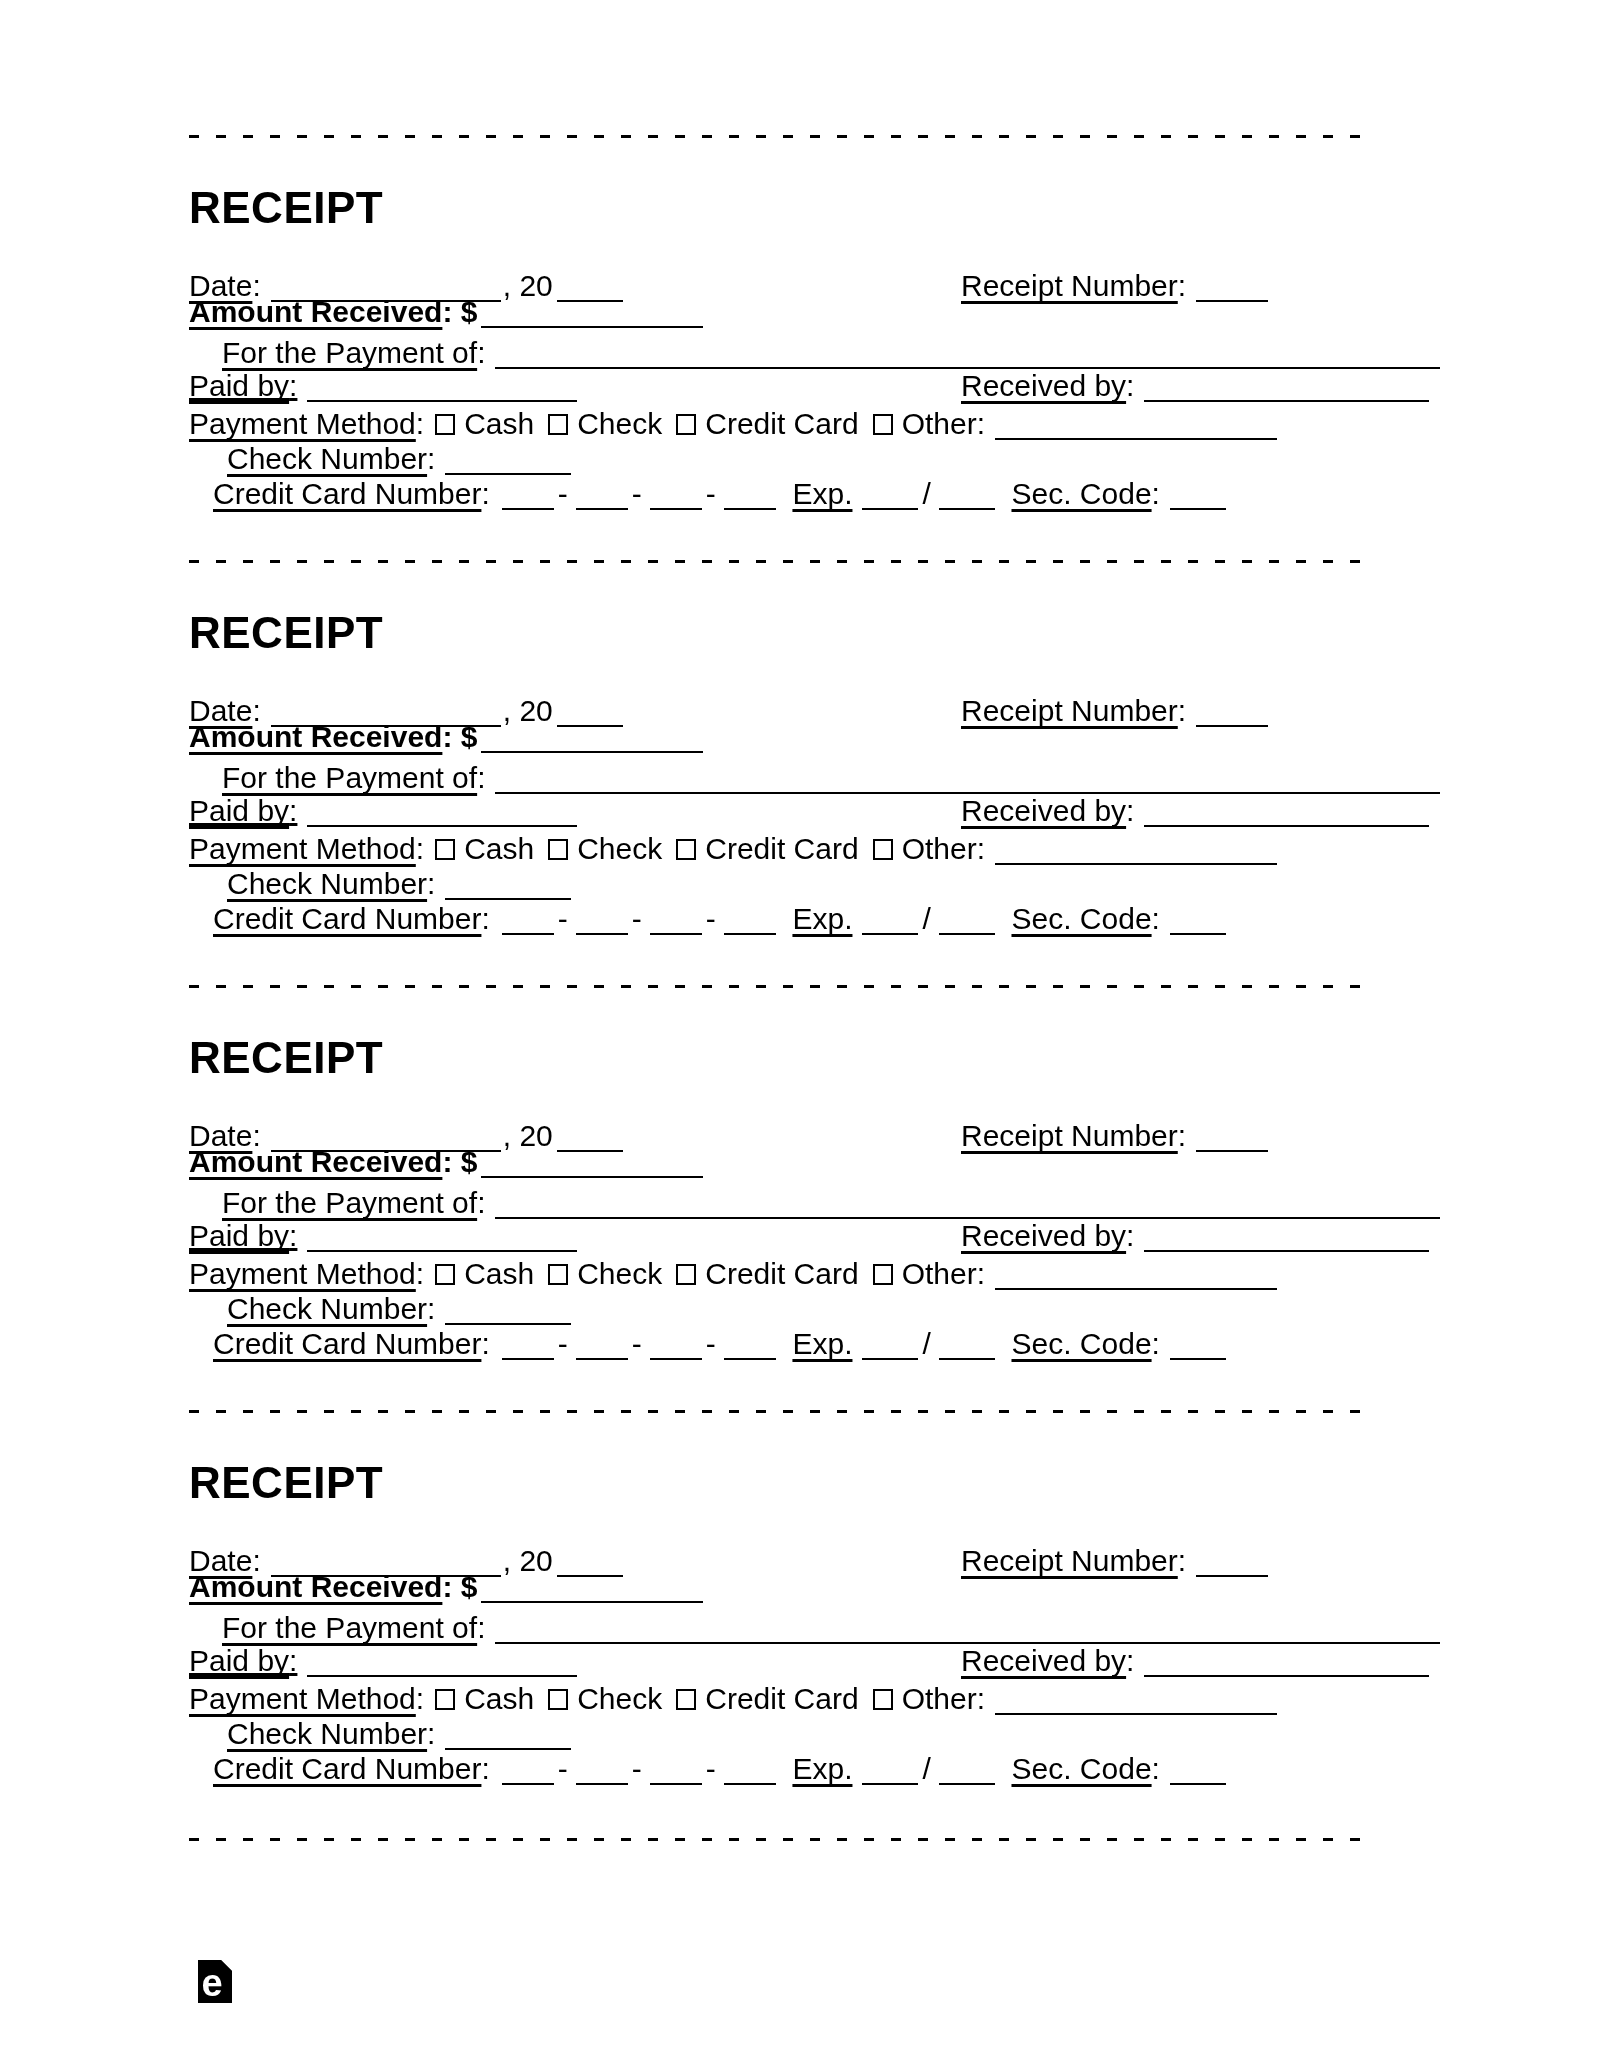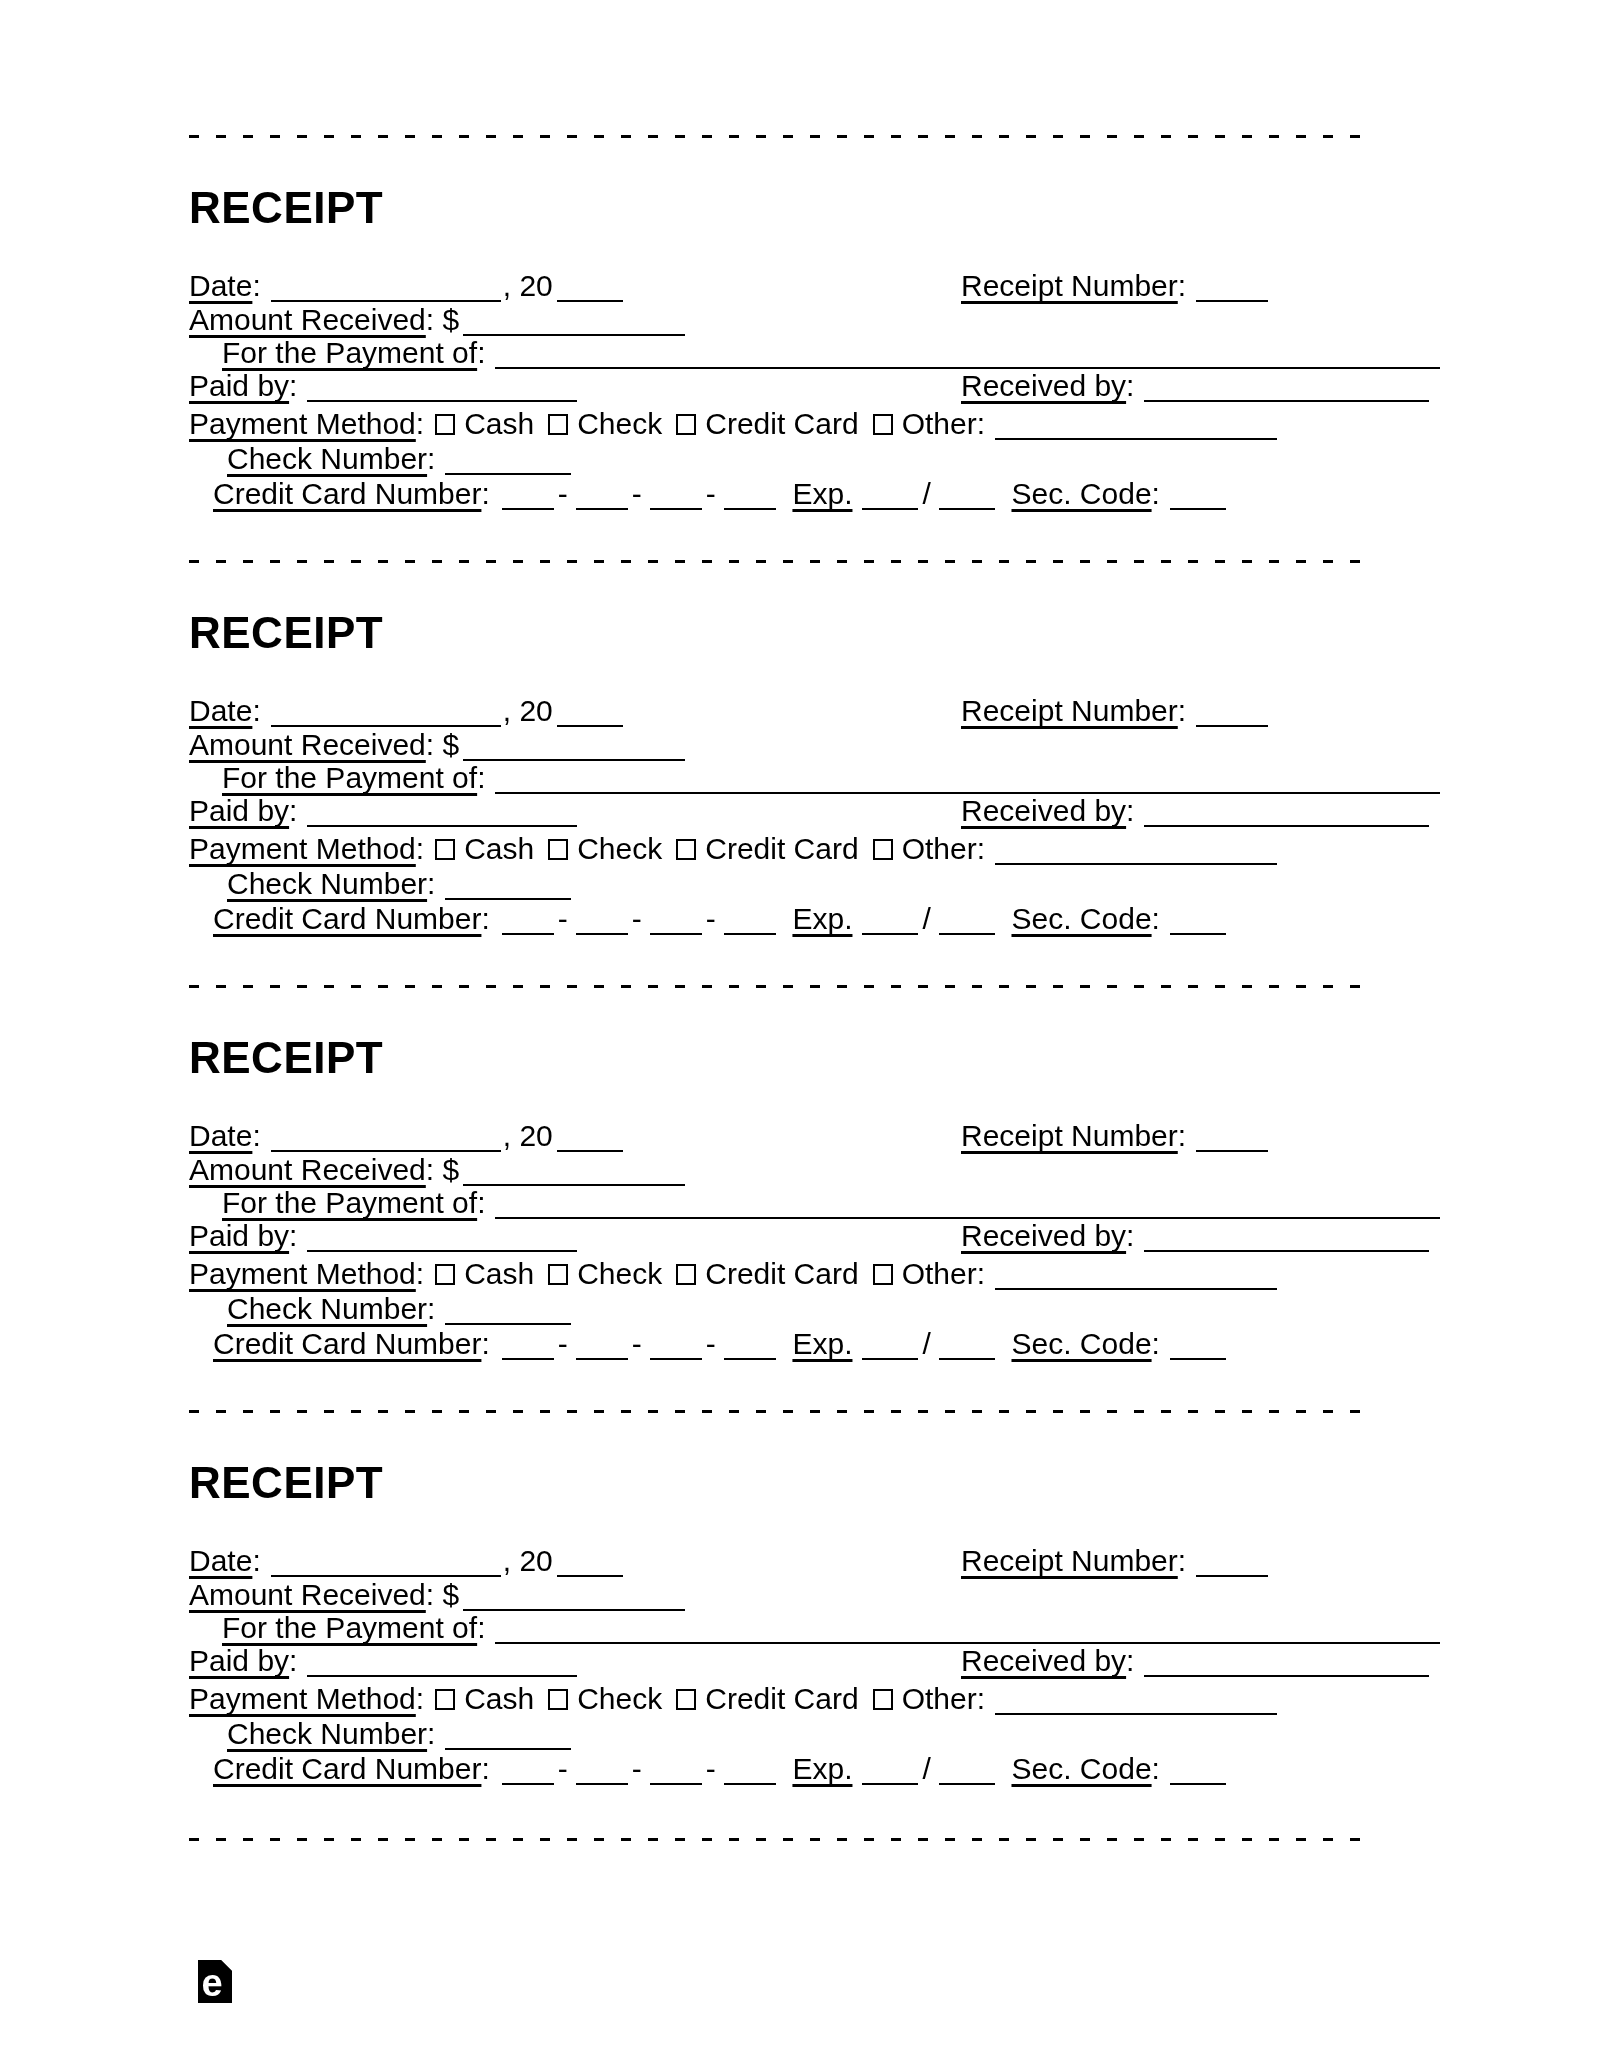--- a/index.html
+++ b/index.html
@@ -48,23 +48,23 @@
   .row {
     position: absolute;
     left: 0;
     right: 0;
     height: 34px;
     line-height: 34px;
     font-size: 30px;
     white-space: nowrap;
   }
   .r1 { top: 134px; }
-  .r2 { top: 168px; }
+  .r2 { top: 160px; font-weight: bold; }
   .r3 { top: 201px; margin-left: 33px; }
-  .r4 { top: 234px; }
+  .r4 { top: 234px; text-decoration: underline; }
   .r5 { top: 272px; }
   .r6 { top: 307px; margin-left: 38px; }
   .r7 { top: 342px; margin-left: 24px; }
   .rcol { position: absolute; left: 772px; top: 0; }
   .lbl {
     text-decoration: underline;
     text-decoration-thickness: 2.5px;
     text-underline-offset: 5px;
     text-decoration-skip-ink: none;
     text-align: center;

